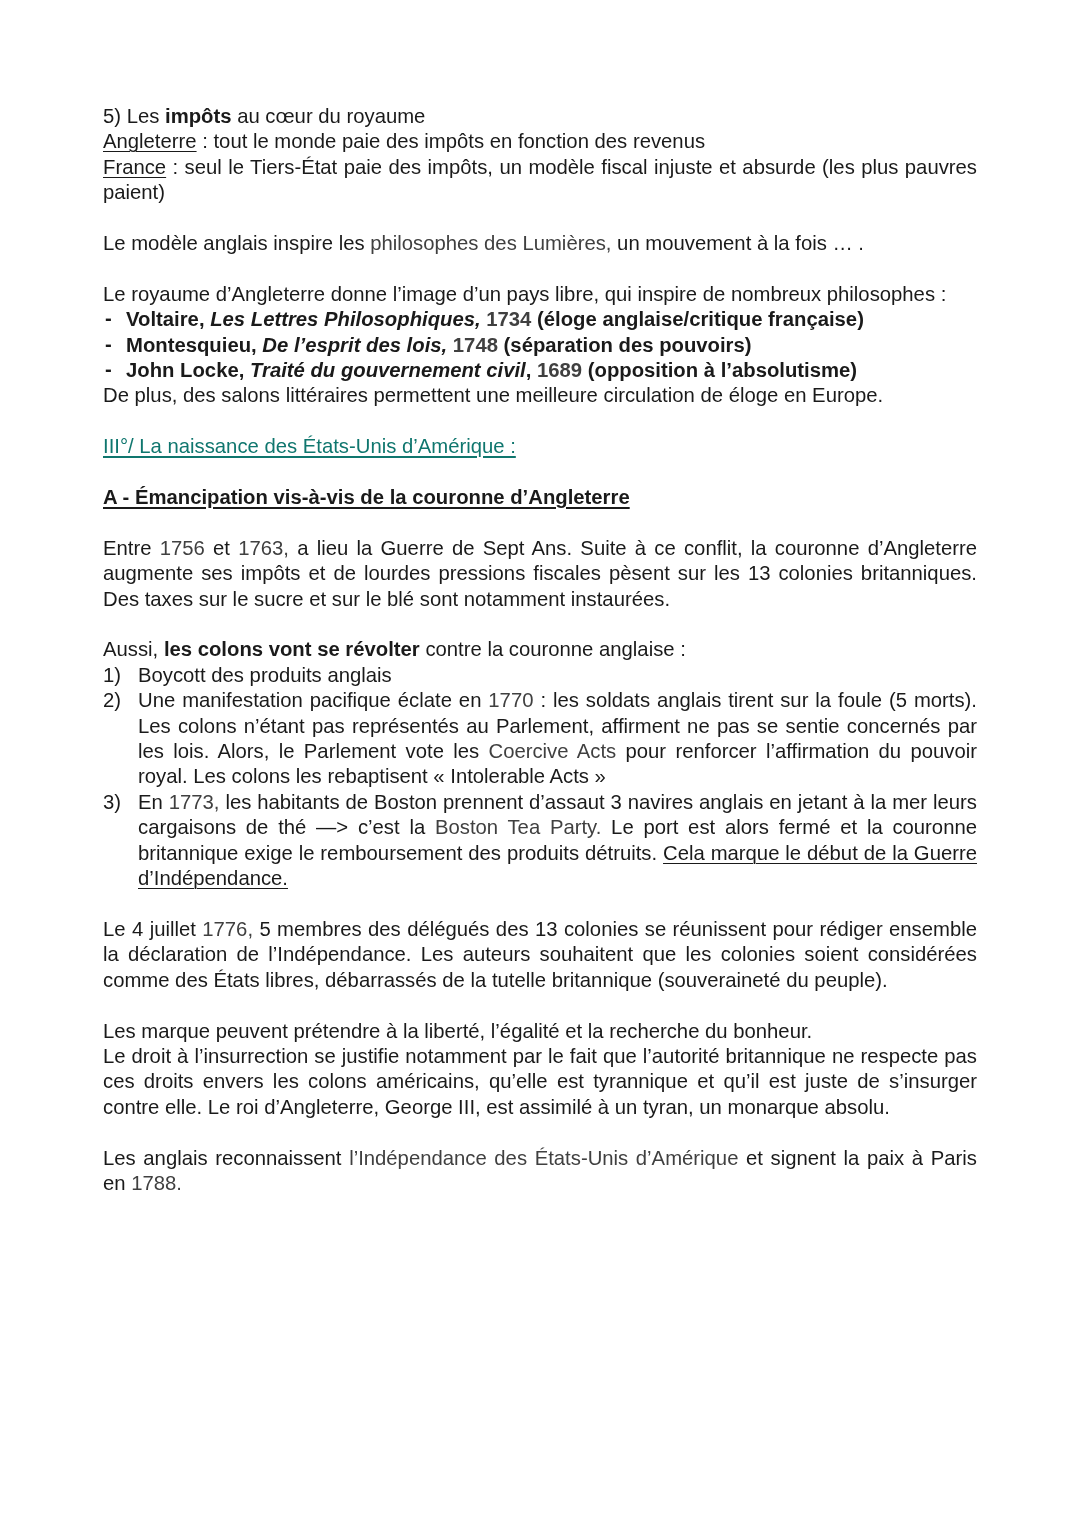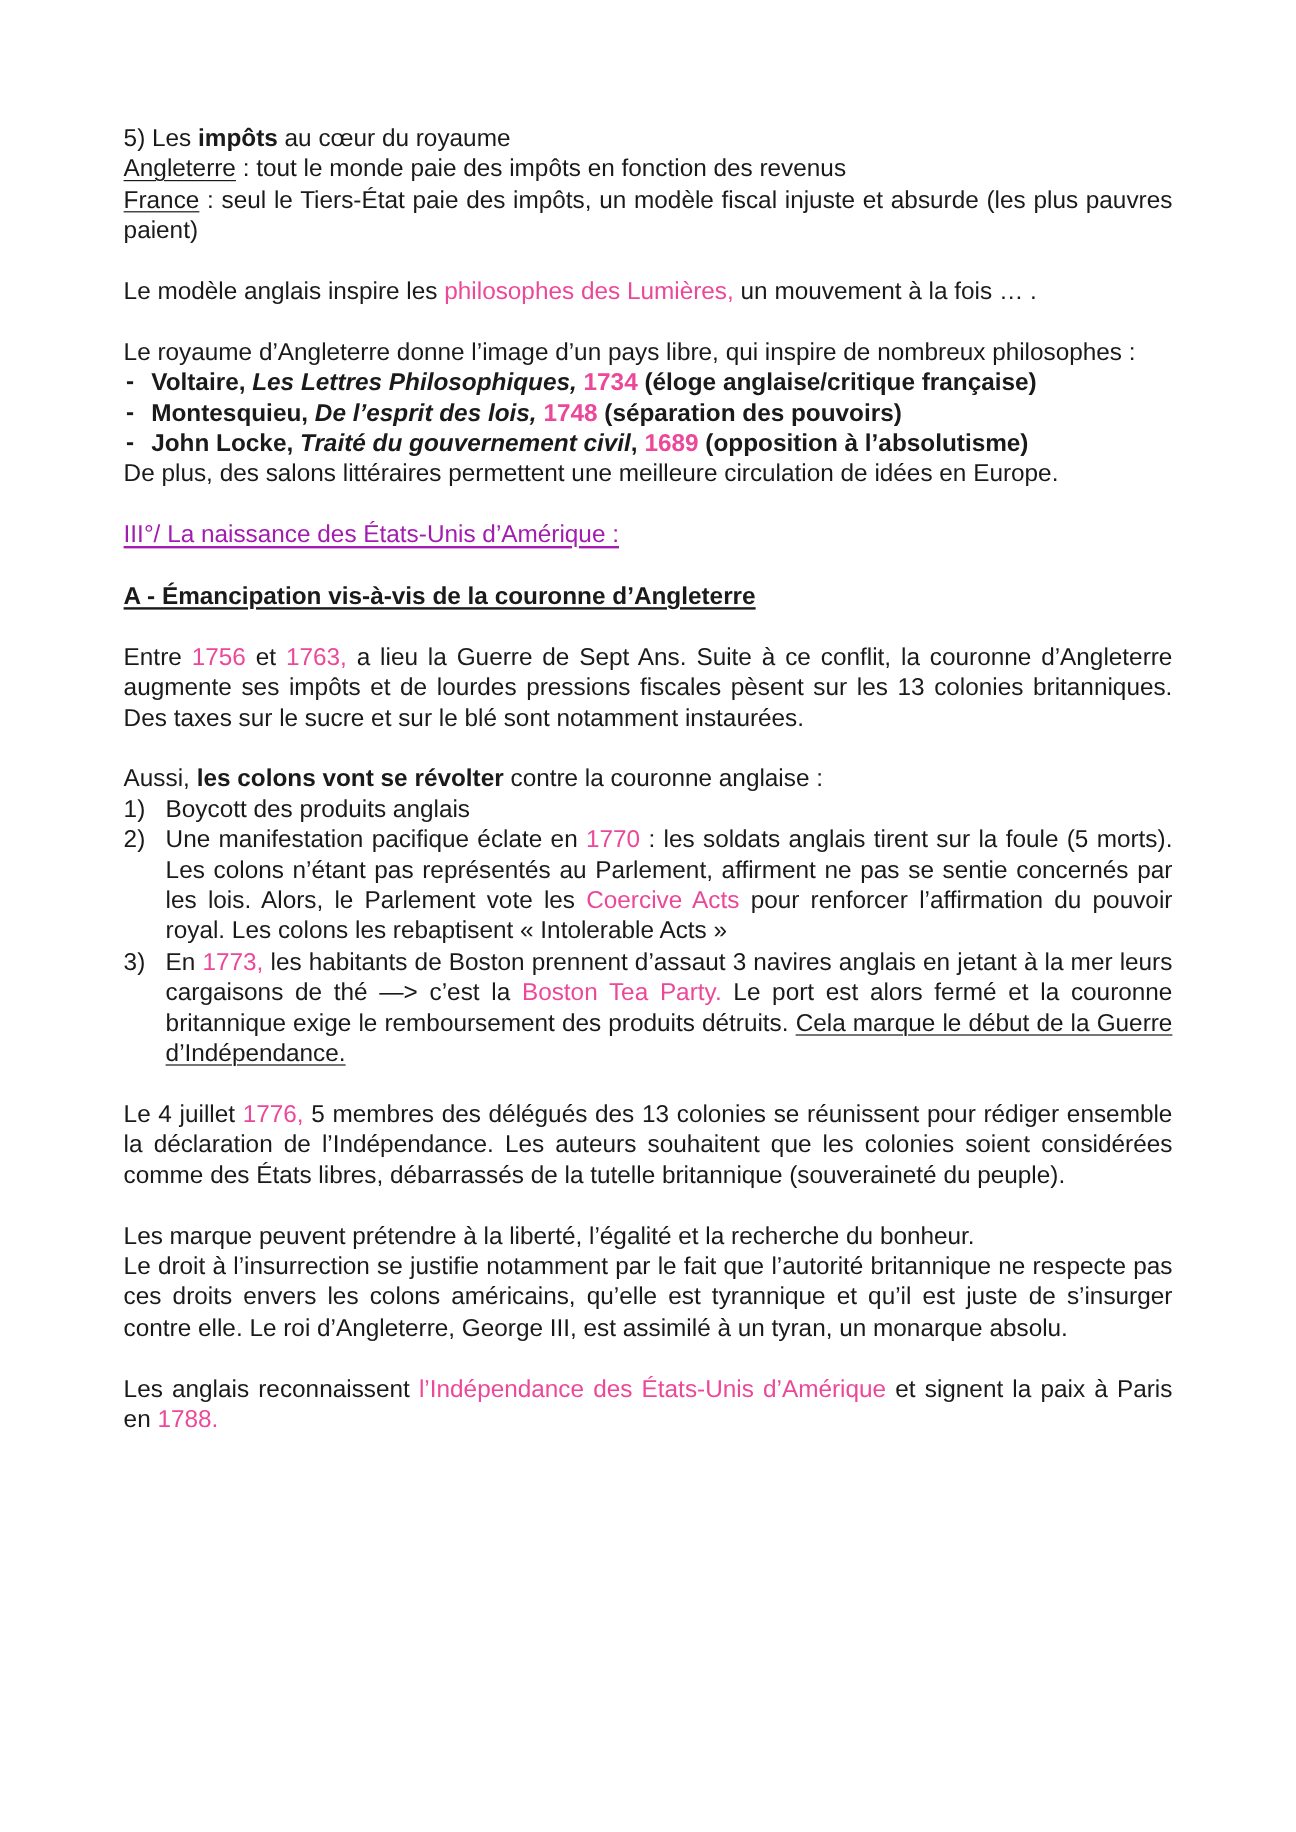--- a/index.html
+++ b/index.html
@@ -5,31 +5,31 @@
   html, body { margin: 0; padding: 0; background: #ffffff; }
   body { width: 1080px; height: 1527px; position: relative; overflow: hidden; }
   .page {
     position: absolute; left: 103px; top: 104px; width: 874px;
     font-family: "Liberation Sans", sans-serif;
     font-size: 20.3px; line-height: 25.4px; color: #1a1a1a;
   }
   p { margin: 0; }
   .just { text-align: justify; text-align-last: left; }
   .gap { height: 25.4px; }
-  .red { color: #ec4899; }
+  .red { color: #404040; }
   .u { text-decoration: underline; text-underline-offset: 3px; text-decoration-thickness: 1px; }
   .b { font-weight: bold; text-align: right; }
   .i { font-style: italic; }
   .dash-list { margin: 0; padding: 0; list-style: none; }
   .dash-list li { position: relative; padding-left: 23px; font-weight: bold; }
   .dash-list li::before { content: "-"; position: absolute; left: 2px; top: -1px; font-weight: bold; }
   .num-list { margin: 0; padding: 0; list-style: none; }
   .num-list li { position: relative; padding-left: 35px; text-align: justify; }
   .num-list li .n { position: absolute; left: 0; top: 0; }
-  .section-title { color: #a21caf; text-decoration: underline; text-underline-offset: 3px; }
+  .section-title { color: #0f766e; text-decoration: underline; text-underline-offset: 3px; }
   .sub-title { font-weight: bold; text-decoration: underline; text-underline-offset: 3px; text-decoration-thickness: 2px; }
 </style>
 </head>
 <body>
 
 <div class="page">
 
   <p><span>5) Les </span><span class="b">impôts</span><span> au cœur du royaume</span></p>
 
   <p><span class="u">Angleterre</span><span> : tout le monde paie des impôts en fonction des revenus</span></p>
@@ -43,21 +43,21 @@
   <div class="gap"></div>
 
   <p class="just">Le royaume d’Angleterre donne l’image d’un pays libre, qui inspire de nombreux philosophes :</p>
 
   <ul class="dash-list">
     <li><span>Voltaire, </span><span class="i">Les Lettres Philosophiques,</span><span> </span><span class="red">1734</span><span> (éloge anglaise/critique française)</span></li>
     <li><span>Montesquieu, </span><span class="i">De l’esprit des lois,</span><span> </span><span class="red">1748</span><span> (séparation des pouvoirs)</span></li>
     <li><span>John Locke, </span><span class="i">Traité du gouvernement civil</span><span>, </span><span class="red">1689</span><span> (opposition à l’absolutisme)</span></li>
   </ul>
 
-  <p>De plus, des salons littéraires permettent une meilleure circulation de idées en Europe.</p>
+  <p>De plus, des salons littéraires permettent une meilleure circulation de éloge en Europe.</p>
 
   <div class="gap"></div>
 
   <p><span class="section-title">III°/ La naissance des États-Unis d’Amérique  :</span></p>
 
   <div class="gap"></div>
 
   <p><span class="sub-title">A - Émancipation vis-à-vis de la couronne d’Angleterre</span></p>
 
   <div class="gap"></div>

